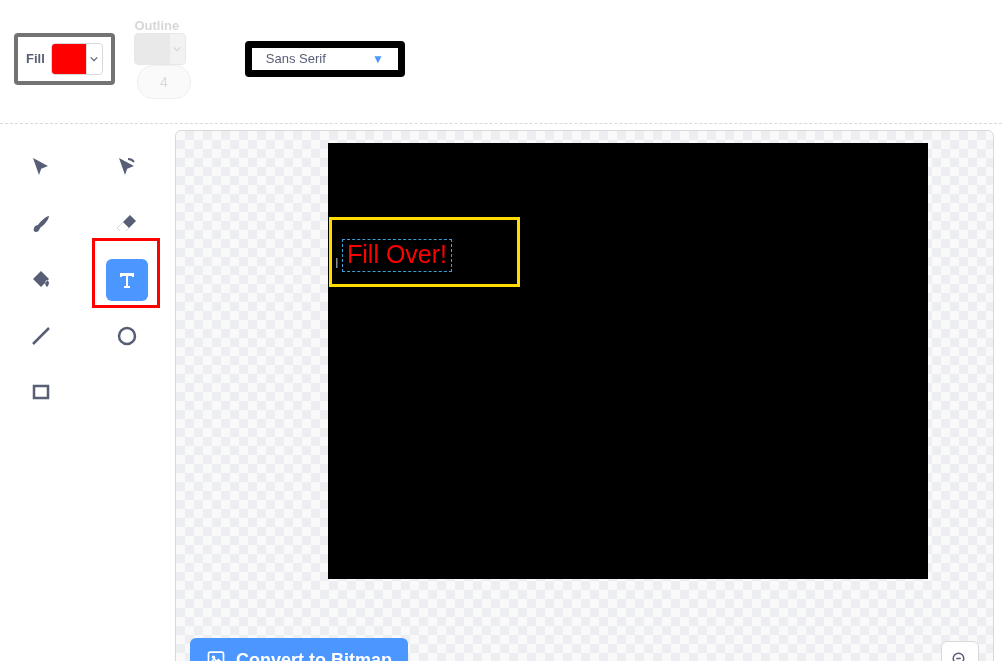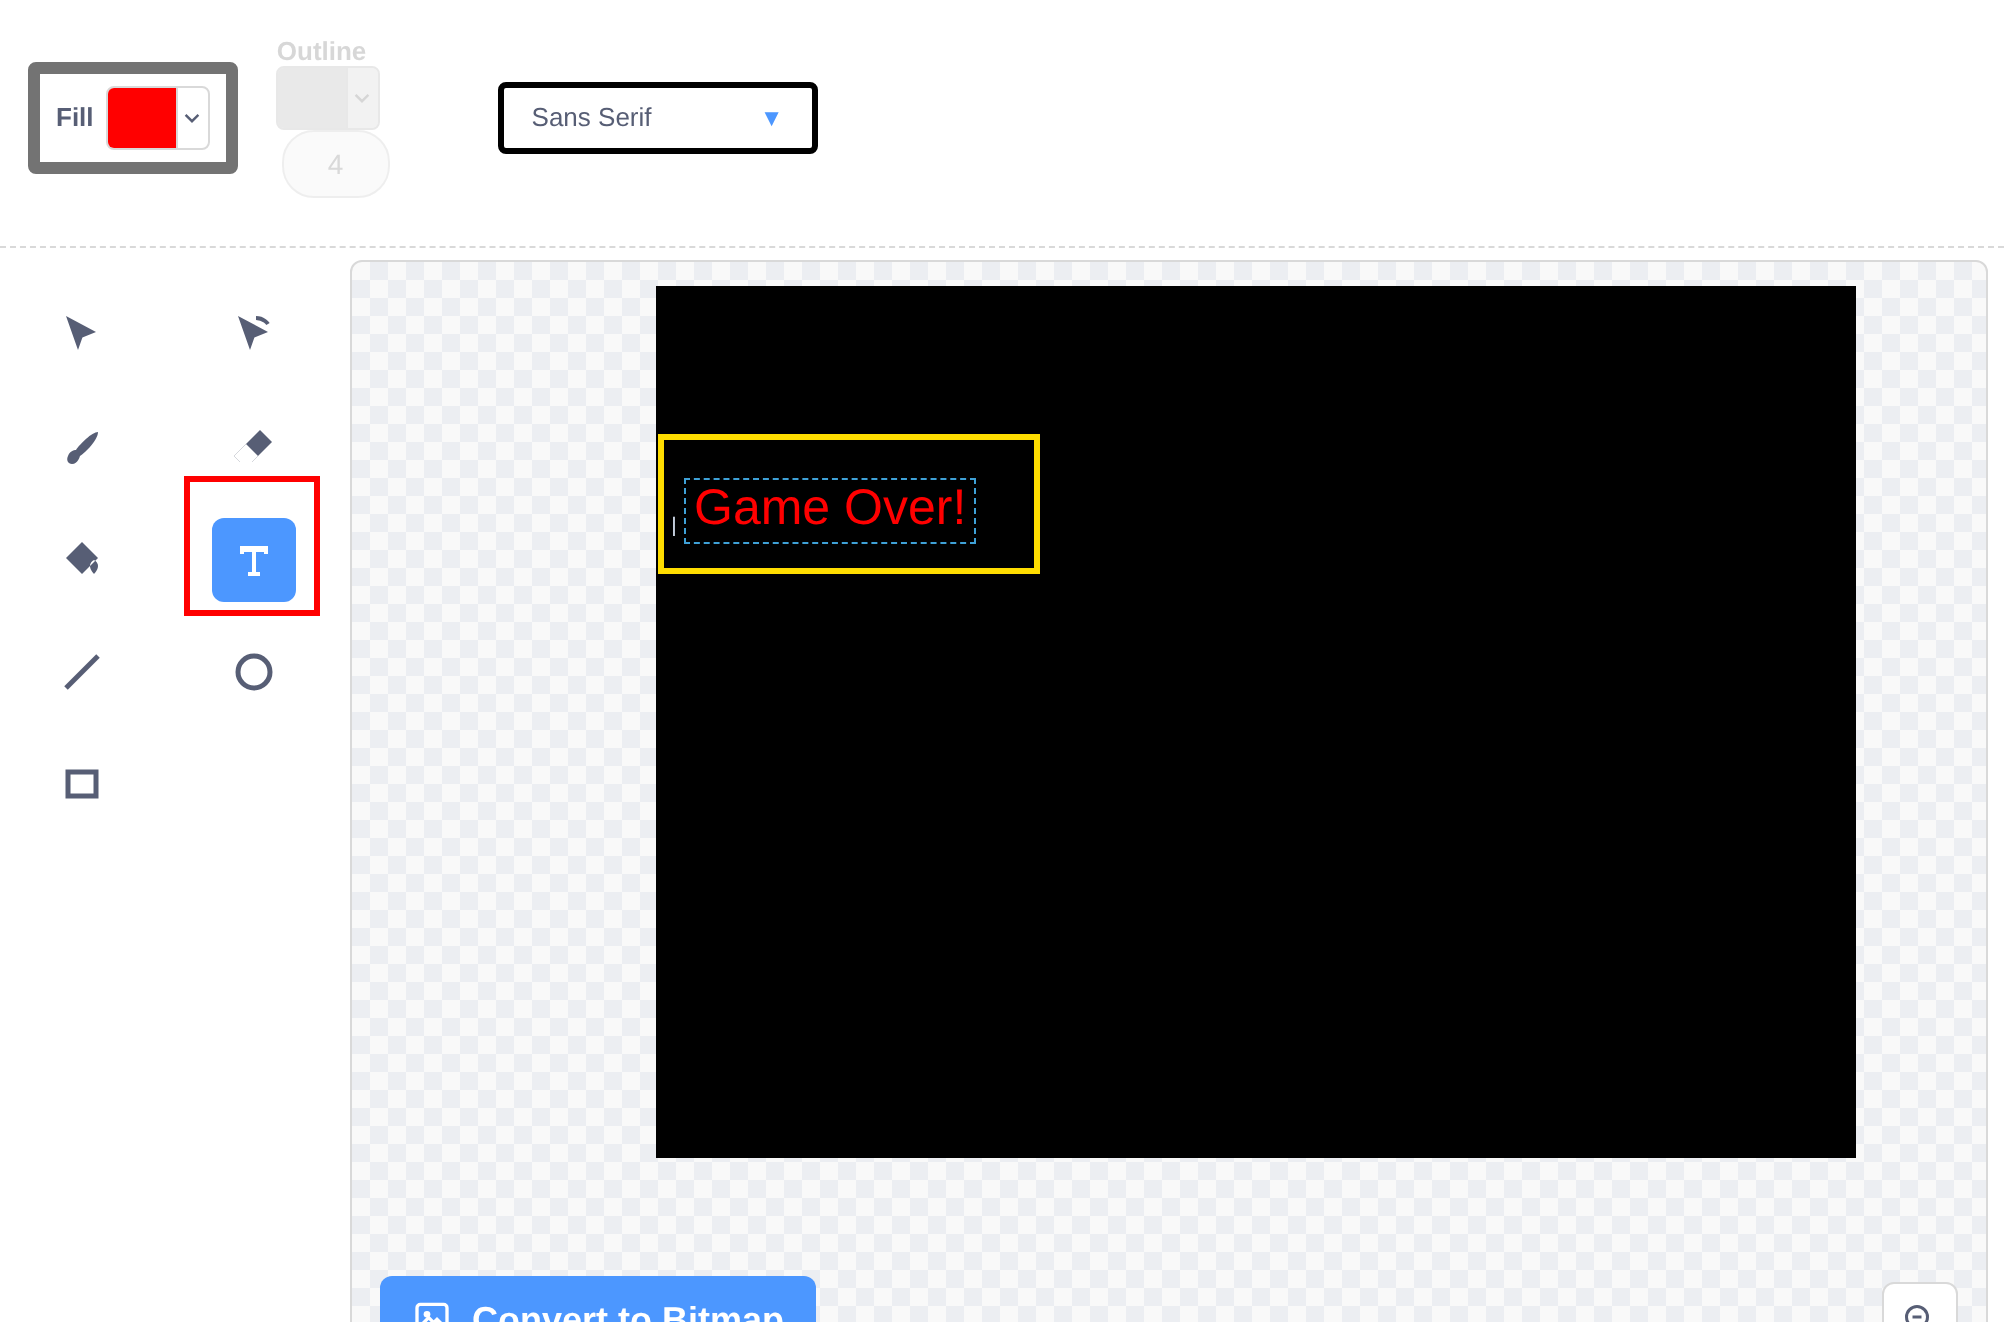--- a/index.html
+++ b/index.html
@@ -23,21 +23,21 @@
     gap: 14px;
     position: relative;
   }
 
   .group {
     display: flex;
     align-items: center;
   }
 
   .fill-group {
-    border: 6px solid #737373;
+    border: 4px solid #737373;
     padding: 6px 8px;
     border-radius: 4px;
   }
 
   .fill-label { margin-right: 6px; font-weight: 600; color:#575e75;}
   .swatch-button {
     display: flex;
     align-items: center;
     border: 1px solid #d9d9d9;
     border-radius: 4px;
@@ -68,21 +68,21 @@
     background:#f8f8f8;
     text-align:center;
     font-size:14px;
     color:#c0c0c0;
     margin-left:8px;
     display:flex; align-items:center; justify-content:center;
   }
 
   .font-select {
     margin-left:40px;
-    border:3px solid #000000;
+    border:7px solid #000000;
     border-radius:4px;
     padding:0 14px;
     height:36px;
     min-width:160px;
     display:flex; align-items:center; justify-content:space-between;
     color:#575e75;
   }
   .font-caret { color:#4c97ff; font-size:12px; margin-left:20px;}
 
   
@@ -324,21 +324,21 @@
   </div>
 
   <div class="canvas-area">
 
     <div class="stage"></div>
 
     <div class="yellow-box"></div>
 
     <span class="ibeam">I</span>
     <div class="text-entry">
-      <span>Game Over!</span>
+      <span>Fill Over!</span>
     </div>
 
     <div class="bottom-bar">
       <button class="convert-btn">
         <span class="pic-icon">
           <svg viewBox="0 0 24 24">
               <rect x="3" y="5" width="18" height="14" rx="2" fill="none" stroke="#fff" stroke-width="2"></rect>
               <circle cx="9" cy="11" r="2" fill="#fff"></circle>
               <path d="M5 18l5-5 3 3 2-2 4 4" fill="none" stroke="#fff" stroke-width="2"></path>
             </svg>

